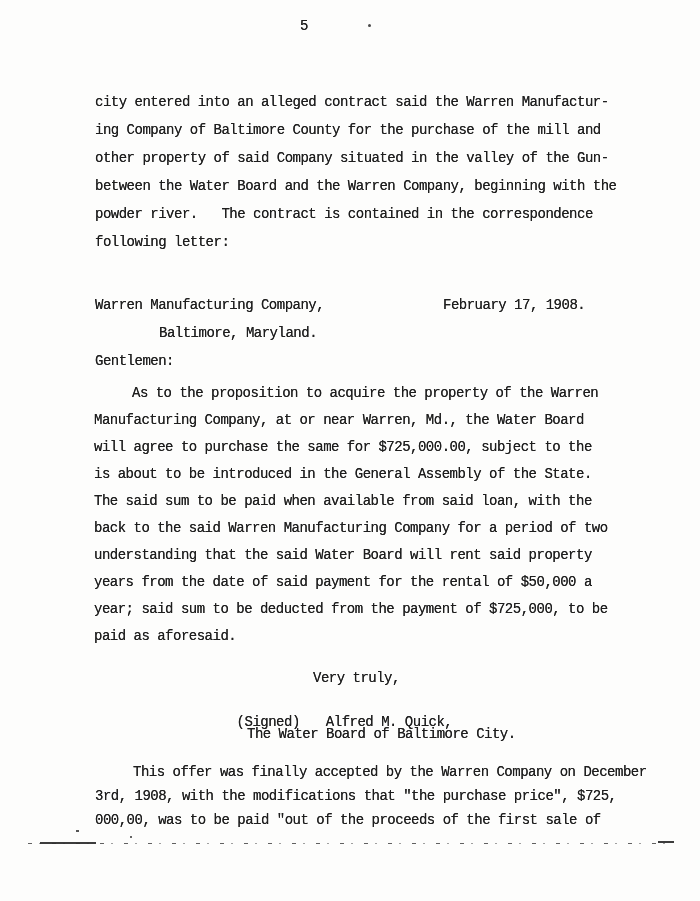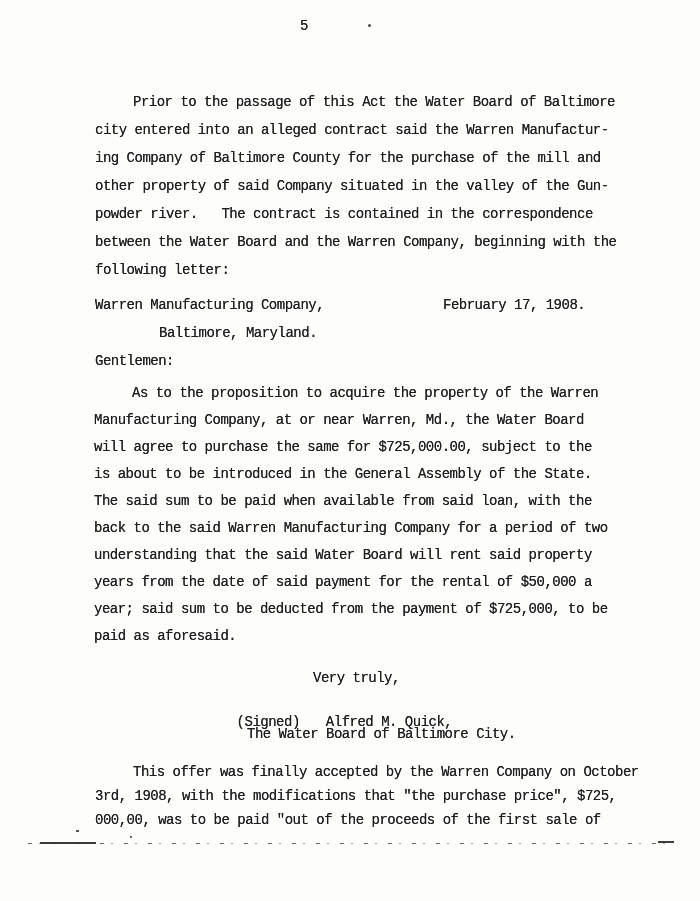--- a/index.html
+++ b/index.html
@@ -81,26 +81,25 @@
 </style>
 </head>
 <body>
 
 <div class="page">
 
   <div class="page-number">5</div>
   <div class="artifact-dot-top"></div>
 
   <div class="block para1">
-    <div class="tline indent">Prior to the passage of this Act the Water Board of Baltimore</div>
     <div class="tline">city entered into an alleged contract said the Warren Manufactur-</div>
     <div class="tline">ing Company of Baltimore County for the purchase of the mill and</div>
     <div class="tline">other property of said Company situated in the valley of the Gun-</div>
+    <div class="tline">between the Water Board and the Warren Company, beginning with the</div>
     <div class="tline">powder river.   The contract is contained in the correspondence</div>
-    <div class="tline">between the Water Board and the Warren Company, beginning with the</div>
     <div class="tline">following letter:</div>
   </div>
 
   <div class="block heading-company tline">Warren Manufacturing Company,</div>
   <div class="block heading-date tline">February 17, 1908.</div>
   <div class="block heading-address tline">Baltimore, Maryland.</div>
   <div class="block salutation tline">Gentlemen:</div>
 
   <div class="block letter-body">
     <div class="tline indent">As to the proposition to acquire the property of the Warren</div>
@@ -117,21 +116,21 @@
 
   <div class="block closing tline">Very truly,</div>
 
   <div class="block signed-line tline">
     <span>(Signed)</span><span class="sig-name">Alfred M. Quick,</span>
   </div>
 
   <div class="block signature-org tline">The Water Board of Baltimore City.</div>
 
   <div class="block para2">
-    <div class="tline indent">This offer was finally accepted by the Warren Company on October</div>
+    <div class="tline indent">This offer was finally accepted by the Warren Company on December</div>
     <div class="tline">3rd, 1908, with the modifications that "the purchase price", $725,</div>
     <div class="tline">000,00, was to be paid "out of the proceeds of the first sale of</div>
   </div>
 
   <div class="artifact-dot-bottom1"></div>
   <div class="artifact-dot-bottom2"></div>
   <div class="scan-rule-left"></div>
   <div class="scan-rule"></div>
   <div class="scan-rule-right"></div>
 

